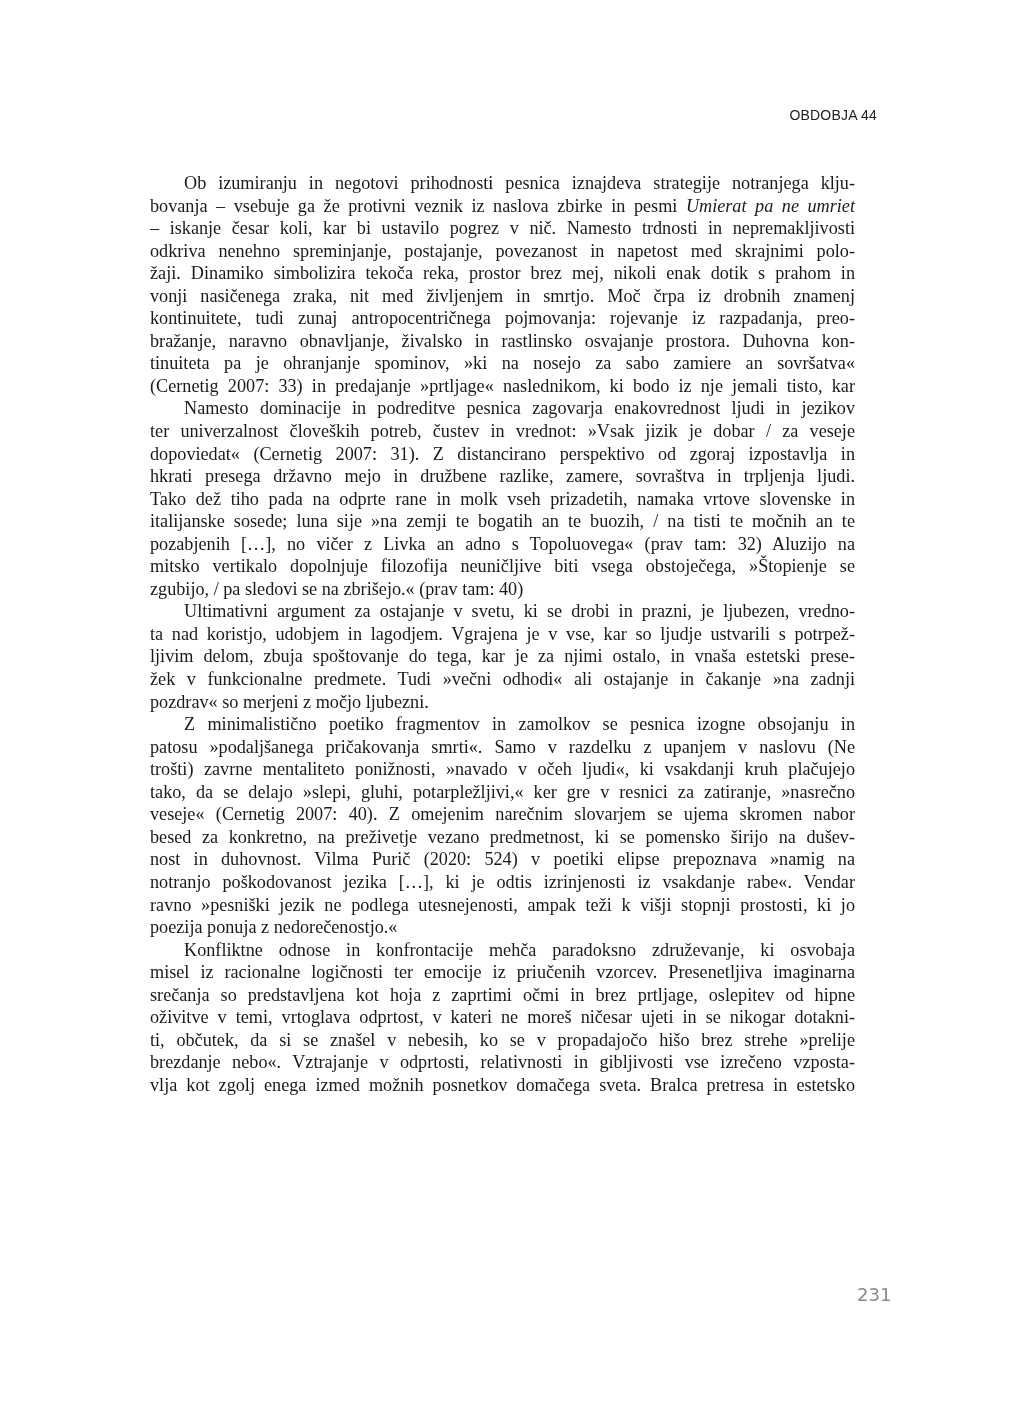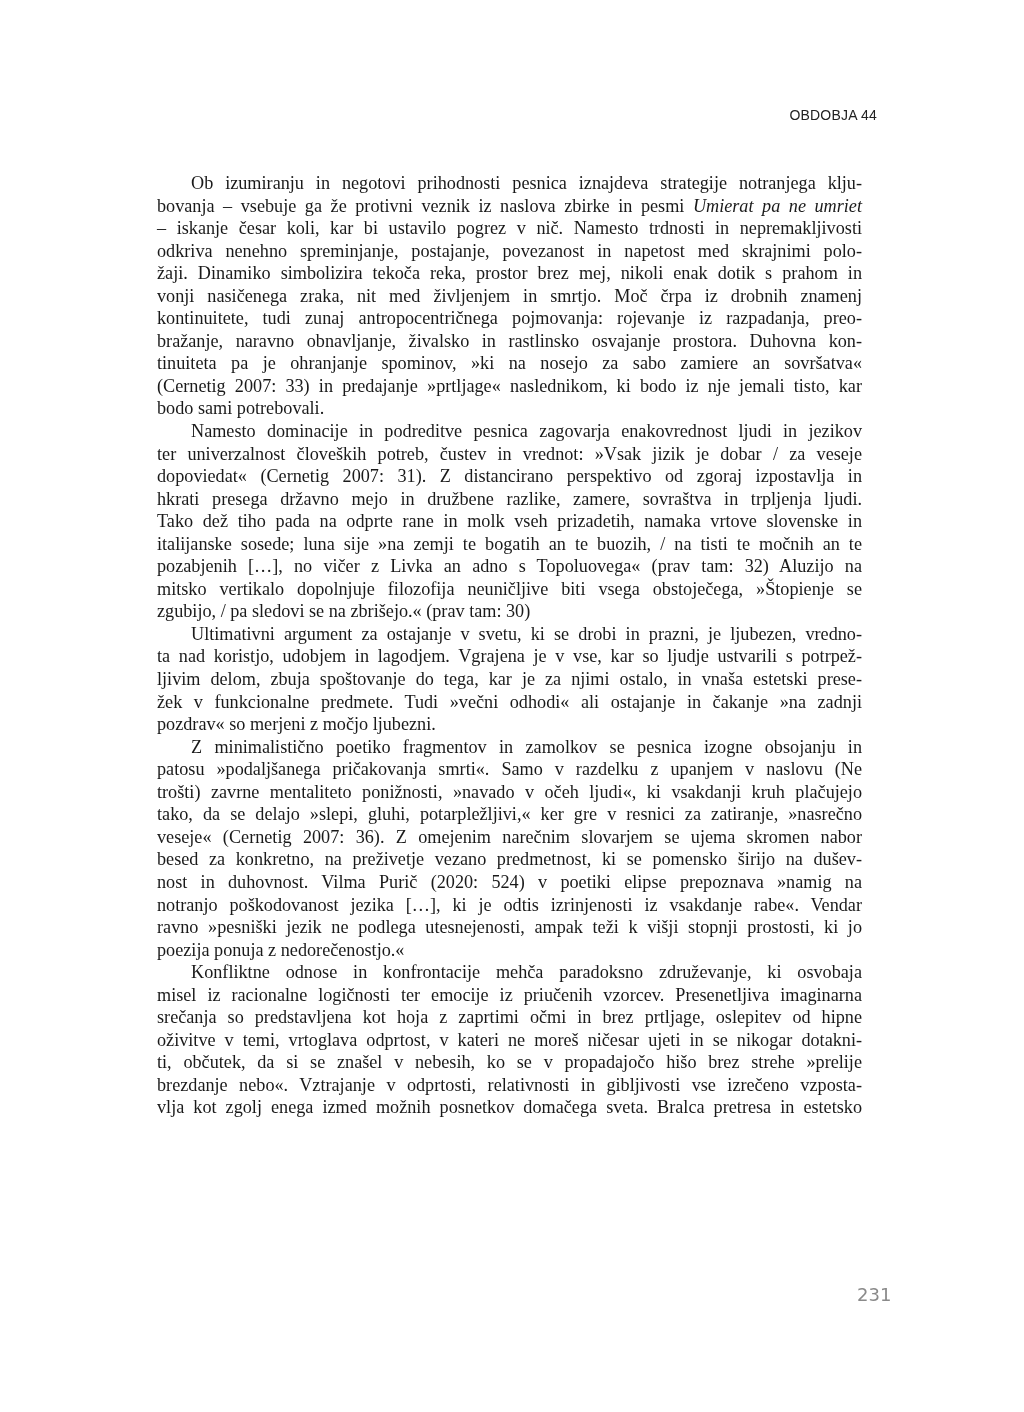--- a/index.html
+++ b/index.html
@@ -3,21 +3,21 @@
 <meta charset="utf-8">
 <style>
   html, body { margin: 0; padding: 0; background: #ffffff; }
   body { width: 1024px; height: 1412px; position: relative; overflow: hidden; }
   .page { position: absolute; left: 0; top: 0; width: 1024px; height: 1412px; background: #fff; }
   .running-head {
     position: absolute; top: 107px; right: 147px;
     font-family: "Liberation Sans", sans-serif; font-size: 14px; color: #222; letter-spacing: 0.2px;
   }
   .body-text {
-    position: absolute; left: 157px; top: 172px; width: 705px;
+    position: absolute; left: 150px; top: 172px; width: 705px;
     font-family: "Liberation Serif", serif; font-size: 18.2px; color: #1a1a1a;
   }
   .line {
     display: block; height: 22.55px; line-height: 22.55px; white-space: nowrap;
     text-align: justify; text-align-last: justify;
   }
   .line.last { text-align-last: left; }
   .line.indent { text-indent: 34px; }
   .line span.it { font-style: italic; }
   .folio {
@@ -37,49 +37,48 @@
       <span class="line indent">Ob izumiranju in negotovi prihodnosti pesnica iznajdeva strategije notranjega klju-</span>
       <span class="line"><span>bovanja – vsebuje ga že protivni veznik iz naslova zbirke in pesmi </span><span class="it">Umierat pa ne umriet</span></span>
       <span class="line">– iskanje česar koli, kar bi ustavilo pogrez v nič. Namesto trdnosti in nepremakljivosti</span>
       <span class="line">odkriva nenehno spreminjanje, postajanje, povezanost in napetost med skrajnimi polo-</span>
       <span class="line">žaji. Dinamiko simbolizira tekoča reka, prostor brez mej, nikoli enak dotik s prahom in</span>
       <span class="line">vonji nasičenega zraka, nit med življenjem in smrtjo. Moč črpa iz drobnih znamenj</span>
       <span class="line">kontinuitete, tudi zunaj antropocentričnega pojmovanja: rojevanje iz razpadanja, preo-</span>
       <span class="line">bražanje, naravno obnavljanje, živalsko in rastlinsko osvajanje prostora. Duhovna kon-</span>
       <span class="line">tinuiteta pa je ohranjanje spominov, »ki na nosejo za sabo zamiere an sovršatva«</span>
       <span class="line">(Cernetig 2007: 33) in predajanje »prtljage« naslednikom, ki bodo iz nje jemali tisto, kar</span>
-      <span class="line last">bodo sami potrebovali.</span>
     </div>
 
     <div>
       <span class="line indent">Namesto dominacije in podreditve pesnica zagovarja enakovrednost ljudi in jezikov</span>
       <span class="line">ter univerzalnost človeških potreb, čustev in vrednot: »Vsak jizik je dobar / za veseje</span>
       <span class="line">dopoviedat« (Cernetig 2007: 31). Z distancirano perspektivo od zgoraj izpostavlja in</span>
       <span class="line">hkrati presega državno mejo in družbene razlike, zamere, sovraštva in trpljenja ljudi.</span>
       <span class="line">Tako dež tiho pada na odprte rane in molk vseh prizadetih, namaka vrtove slovenske in</span>
       <span class="line">italijanske sosede; luna sije »na zemji te bogatih an te buozih, / na tisti te močnih an te</span>
       <span class="line">pozabjenih […], no vičer z Livka an adno s Topoluovega« (prav tam: 32) Aluzijo na</span>
       <span class="line">mitsko vertikalo dopolnjuje filozofija neuničljive biti vsega obstoječega, »Štopienje se</span>
-      <span class="line last">zgubijo, / pa sledovi se na zbrišejo.« (prav tam: 30)</span>
+      <span class="line last">zgubijo, / pa sledovi se na zbrišejo.« (prav tam: 40)</span>
     </div>
 
     <div>
       <span class="line indent">Ultimativni argument za ostajanje v svetu, ki se drobi in prazni, je ljubezen, vredno-</span>
       <span class="line">ta nad koristjo, udobjem in lagodjem. Vgrajena je v vse, kar so ljudje ustvarili s potrpež-</span>
       <span class="line">ljivim delom, zbuja spoštovanje do tega, kar je za njimi ostalo, in vnaša estetski prese-</span>
       <span class="line">žek v funkcionalne predmete. Tudi »večni odhodi« ali ostajanje in čakanje »na zadnji</span>
       <span class="line last">pozdrav« so merjeni z močjo ljubezni.</span>
     </div>
 
     <div>
       <span class="line indent">Z minimalistično poetiko fragmentov in zamolkov se pesnica izogne obsojanju in</span>
       <span class="line">patosu »podaljšanega pričakovanja smrti«. Samo v razdelku z upanjem v naslovu (Ne</span>
       <span class="line">trošti) zavrne mentaliteto ponižnosti, »navado v očeh ljudi«, ki vsakdanji kruh plačujejo</span>
       <span class="line">tako, da se delajo »slepi, gluhi, potarpležljivi,« ker gre v resnici za zatiranje, »nasrečno</span>
-      <span class="line">veseje« (Cernetig 2007: 36). Z omejenim narečnim slovarjem se ujema skromen nabor</span>
+      <span class="line">veseje« (Cernetig 2007: 40). Z omejenim narečnim slovarjem se ujema skromen nabor</span>
       <span class="line">besed za konkretno, na preživetje vezano predmetnost, ki se pomensko širijo na dušev-</span>
       <span class="line">nost in duhovnost. Vilma Purič (2020: 524) v poetiki elipse prepoznava »namig na</span>
       <span class="line">notranjo poškodovanost jezika […], ki je odtis izrinjenosti iz vsakdanje rabe«. Vendar</span>
       <span class="line">ravno »pesniški jezik ne podlega utesnejenosti, ampak teži k višji stopnji prostosti, ki jo</span>
       <span class="line last">poezija ponuja z nedorečenostjo.«</span>
     </div>
 
     <div>
       <span class="line indent">Konfliktne odnose in konfrontacije mehča paradoksno združevanje, ki osvobaja</span>
       <span class="line">misel iz racionalne logičnosti ter emocije iz priučenih vzorcev. Presenetljiva imaginarna</span>

